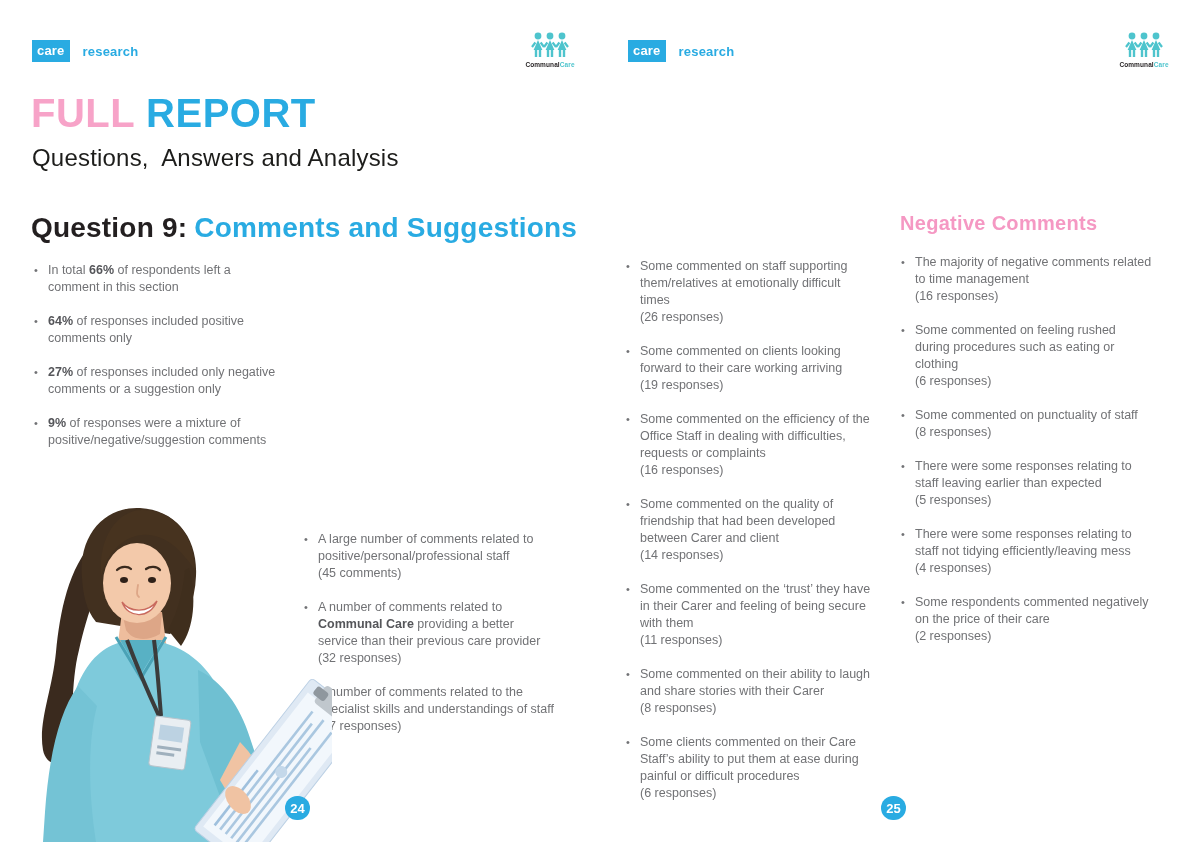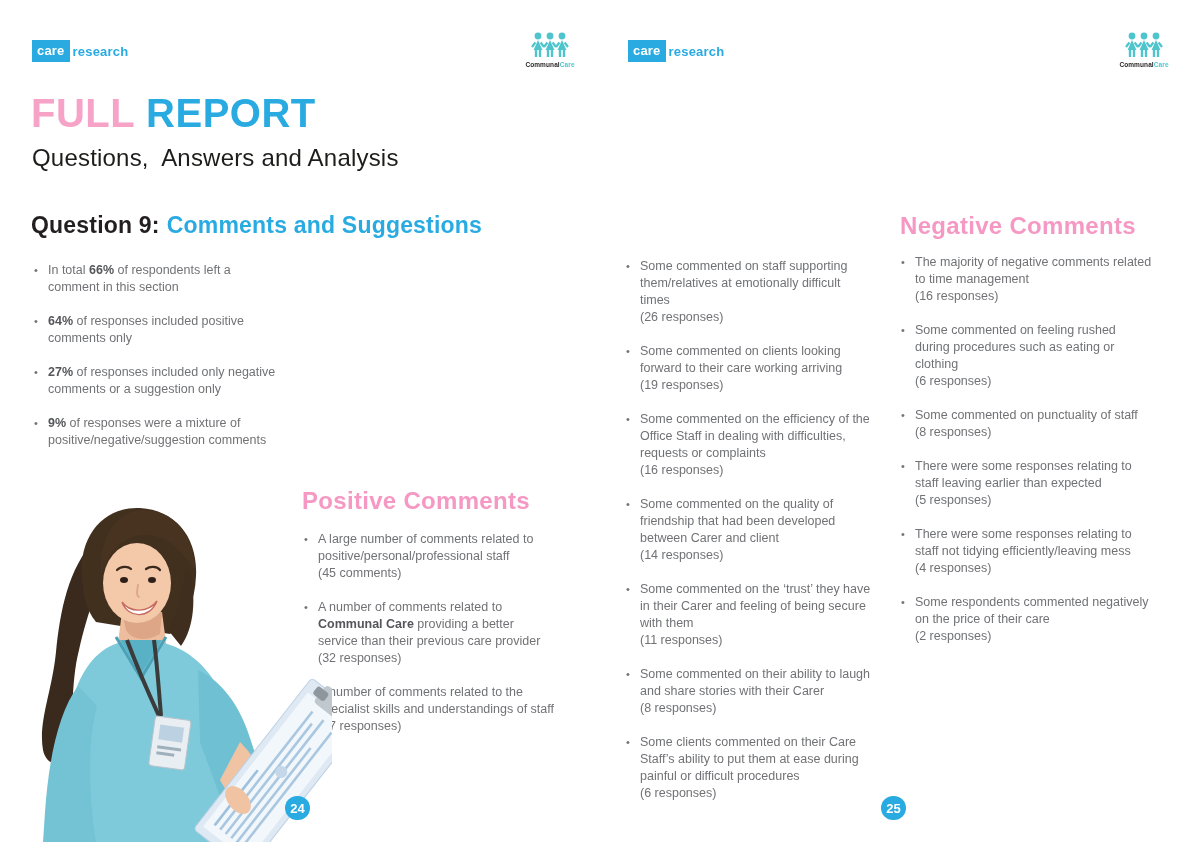--- a/index.html
+++ b/index.html
@@ -2,39 +2,39 @@
 <html><head>
 <meta charset="utf-8">
 <style>
   html,body{margin:0;padding:0;background:#ffffff;}
   #canvas{position:relative;width:1191px;height:842px;background:#fff;overflow:hidden;
           font-family:"Liberation Sans", sans-serif;}
 
   
   .brandlogo{position:absolute;display:flex;align-items:center;}
   .care-box{background:#29abe2;color:#fff;font-weight:bold;font-size:13px;padding:3px 5px 4px 5px;letter-spacing:.2px;}
-  .research-txt{color:#29abe2;font-weight:bold;font-size:13px;margin-left:3px;letter-spacing:.2px;}
+  .research-txt{color:#29abe2;font-weight:bold;font-size:13px;margin-left:13px;letter-spacing:.2px;}
 
   .communal{position:absolute;width:52px;text-align:center;}
   .communal svg{display:block;margin:0 auto;}
   .communal-name{font-size:6.5px;font-weight:bold;line-height:7px;letter-spacing:.1px;}
   .communal-name .dark{color:#231f20;}
   .communal-name .teal{color:#4ec4cd;}
 
   
   .main-title{position:absolute;left:31px;top:92px;font-size:40px;font-weight:800;letter-spacing:.5px;line-height:42px;}
   .main-title .pink{color:#f7a3c8;}
   .main-title .blue{color:#29abe2;}
   .subtitle{position:absolute;left:32px;top:144px;font-size:24px;color:#1d1d1b;white-space:pre-wrap;letter-spacing:.2px;}
 
-  .question-heading{position:absolute;left:31px;top:212px;font-size:23px;font-weight:800;letter-spacing:.2px;}
+  .question-heading{position:absolute;left:31px;top:212px;font-size:28px;font-weight:800;letter-spacing:.2px;}
   .question-heading .qlabel{color:#231f20;}
   .question-heading .qtitle{color:#29abe2;margin-left:7px;}
 
-  .section-heading{position:absolute;font-size:24px;font-weight:800;color:#f598c3;letter-spacing:.3px;}
+  .section-heading{position:absolute;font-size:20px;font-weight:800;color:#f598c3;letter-spacing:.3px;}
 
   
   ul.blist{position:absolute;list-style:none;margin:0;padding:0;font-size:12.5px;line-height:17px;color:#717275;}
   ul.blist li{display:flex;margin-bottom:17px;}
   ul.blist .dot{flex:0 0 14px;font-size:11px;color:#717275;line-height:17px;}
   ul.blist .b{font-weight:bold;color:#55565a;}
   ul.blist .count{margin-top:0;}
 
   
   .pagenum{position:absolute;width:25px;height:24px;background:#29abe2;color:#fff;
@@ -104,21 +104,20 @@
       <li>
         <span class="dot">•</span>
         <div class="li-body"><span class="b">27%</span><span> of responses included only negative comments or a suggestion only</span></div>
       </li>
       <li>
         <span class="dot">•</span>
         <div class="li-body"><span class="b">9%</span><span> of responses were a mixture of positive/negative/suggestion comments</span></div>
       </li>
     </ul>
 
-  <div class="section-heading" style="left:302px;top:487px;">Positive Comments</div>
 
   <ul class="blist" style="left:304px;top:531px;width:252px;">
       <li>
         <span class="dot">•</span>
         <div class="li-body"><span>A large number of comments related to positive/personal/professional staff</span><div class="count">(45 comments)</div></div>
       </li>
       <li>
         <span class="dot">•</span>
         <div class="li-body"><span>A number of comments related to </span><span class="b">Communal Care</span><span> providing a better service than their previous care provider</span><div class="count">(32 responses)</div></div>
       </li>

